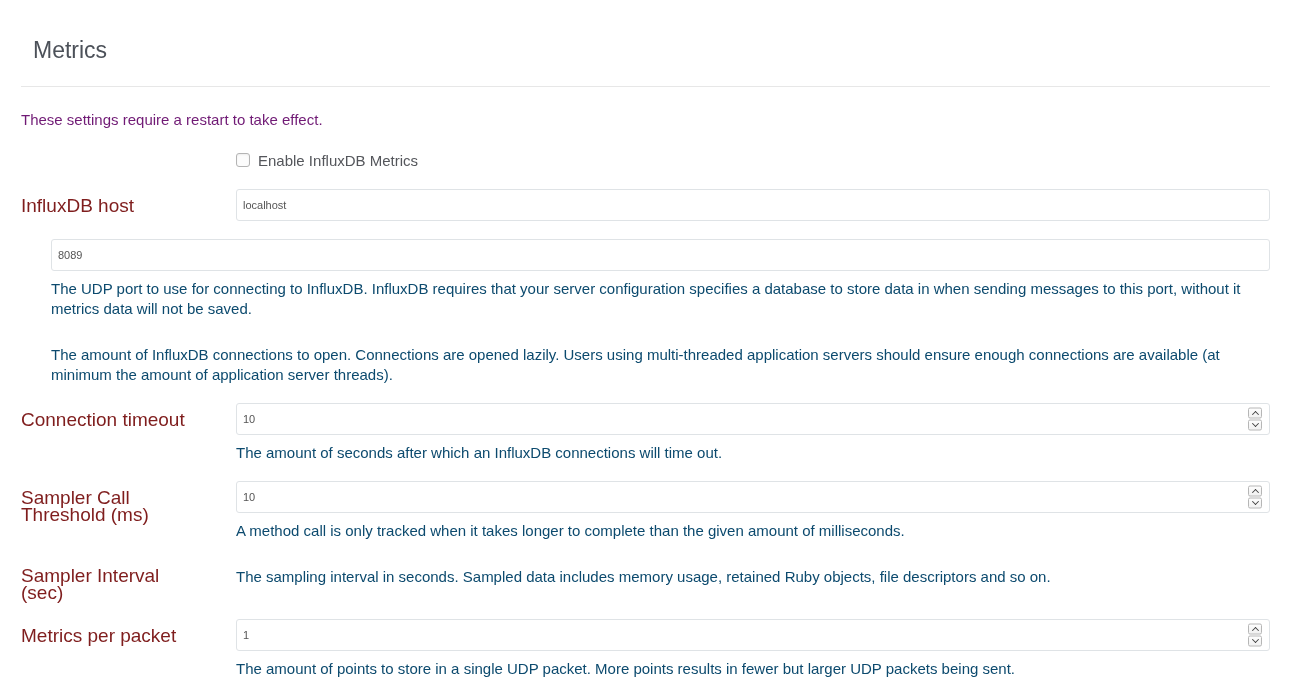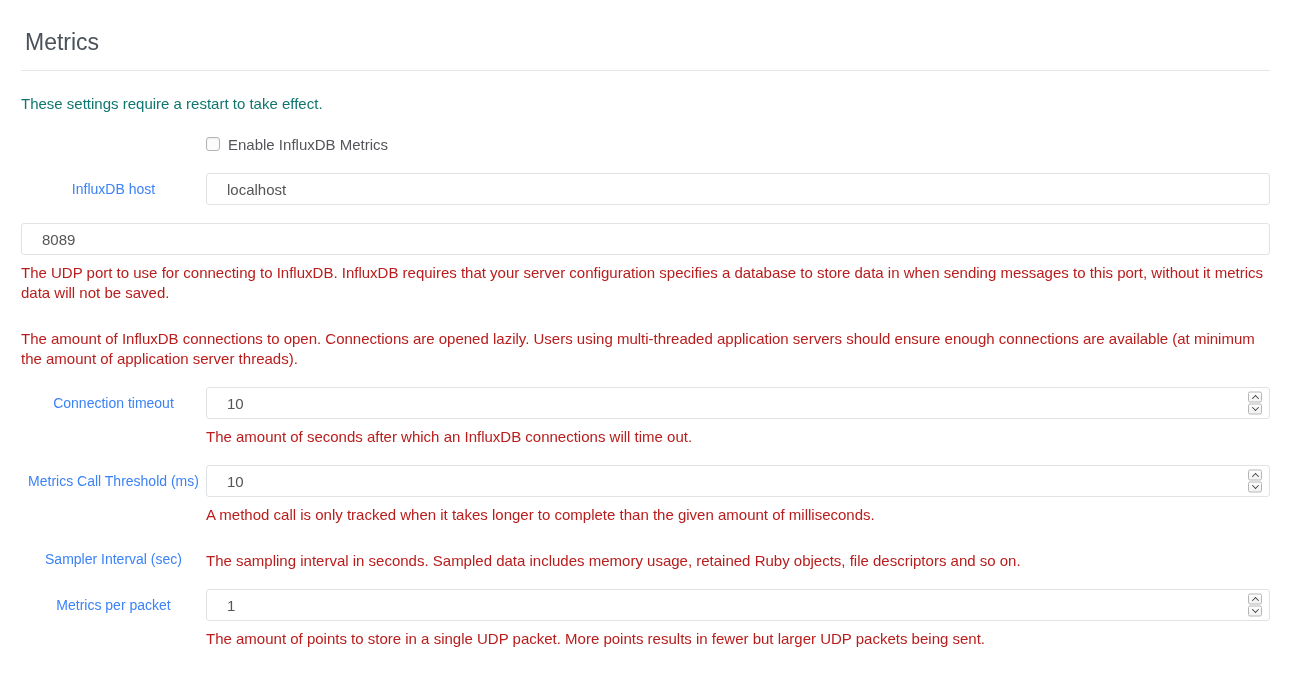--- a/index.html
+++ b/index.html
@@ -12,76 +12,77 @@
   .page {
     width: 1312px;
     height: 686px;
     overflow: hidden;
   }
   .container {
     margin-left: 21px;
     width: 1249px;
   }
   .page-title {
-    margin: 4px;
+    margin: 12px;
     padding: 25px 0 9px;
     font-size: 23px;
     font-weight: 400;
     color: #4c5159;
     line-height: 1.2;
   }
   .section-divider {
     border: 0;
     border-top: 1px solid #e7e7e7;
     margin: 0;
   }
   .intro {
     margin: 24px 0 0;
     font-size: 15px;
     line-height: 17px;
-    color: #0f766e;
+    color: #701a75;
   }
   form { margin-top: 22px; }
   .form-group {
     display: flex;
     margin-bottom: 18px;
   }
   .label-col {
     width: 185px;
     flex-shrink: 0;
-    text-align: center;
+    text-align: left;
     padding-top: 8px;
-    font-size: 14px;
+    font-size: 19px;
     line-height: 17px;
-    color: #3b82f6;
+    color: #7f1d1d;
     font-weight: 400;
   }
   .control-col {
     flex: 1;
+    margin-left: 30px;
     min-width: 0;
   }
   .input-wrap { position: relative; }
   .form-control {
     display: block;
     width: 100%;
     height: 32px;
-    padding: 5px 20px;
-    font-size: 15px;
+    padding: 5px 6px;
+    font-size: 11px;
     font-family: "Liberation Sans", sans-serif;
     color: #555555;
     background: #ffffff;
     border: 1px solid #dfe3e6;
     border-radius: 3px;
     outline: none;
   }
   .help-block {
     margin: 8px 0 0;
     font-size: 15px;
     line-height: 20px;
-    color: #b91c1c;
+    color: #0c4a6e;
   }
   
   .checkbox-label {
     display: inline-flex;
     align-items: center;
     gap: 8px;
     font-size: 15px;
     color: #54565b;
     cursor: pointer;
     padding-top: 2px;
@@ -188,21 +189,21 @@
           <div class="spin-btn">
             <span class="chev down"></span>
           </div>
         </div>
       </div>
       <p class="help-block">The amount of seconds after which an InfluxDB connections will time out.</p>
     </div>
   </div>
 
   <div class="form-group">
-    <label class="label-col">Metrics Call Threshold (ms)</label>
+    <label class="label-col">Sampler Call Threshold (ms)</label>
     <div class="control-col">
       <div class="input-wrap">
         <input type="text" class="form-control" value="10" style="">
         <div class="spinner">
           <div class="spin-btn">
             <span class="chev up"></span>
           </div>
           <div class="spin-btn">
             <span class="chev down"></span>
           </div>

